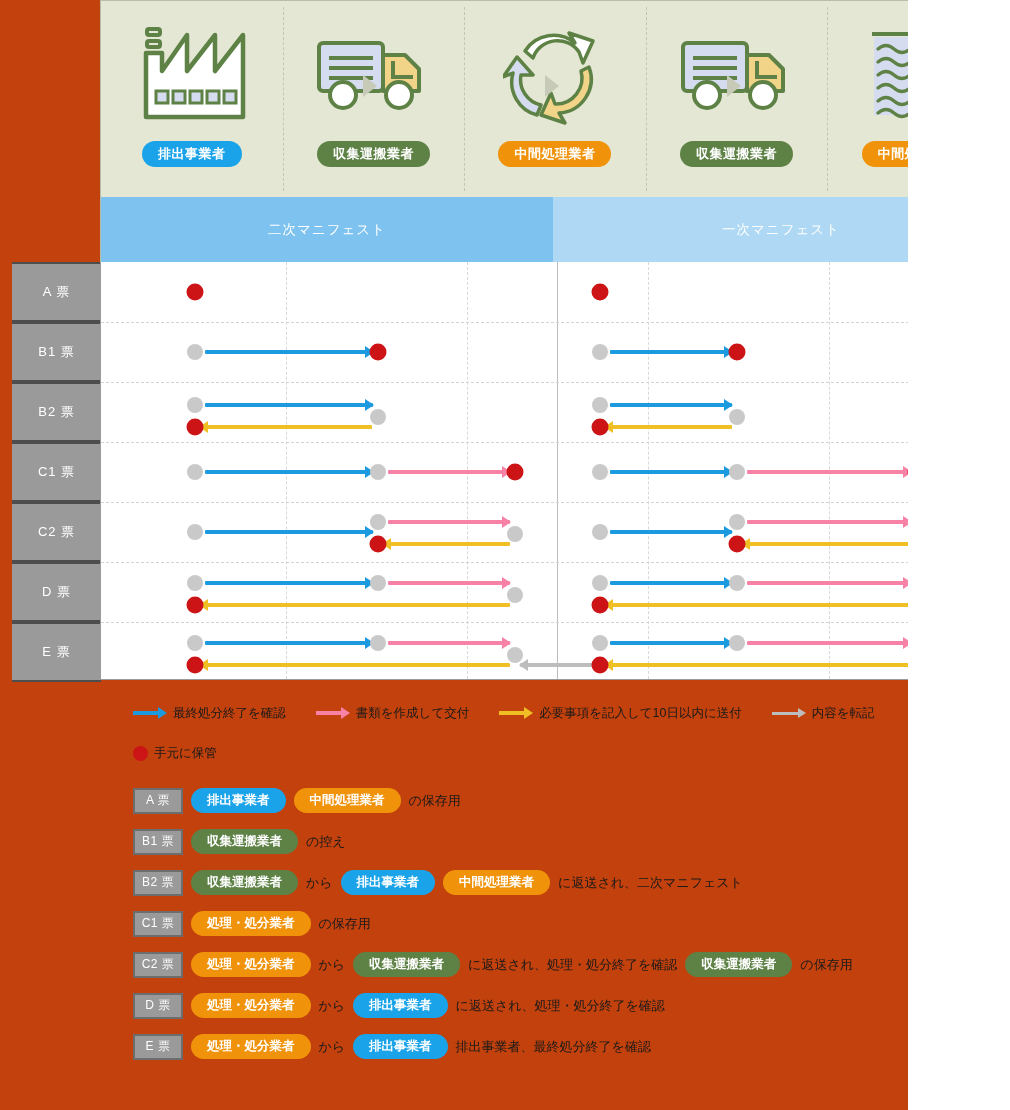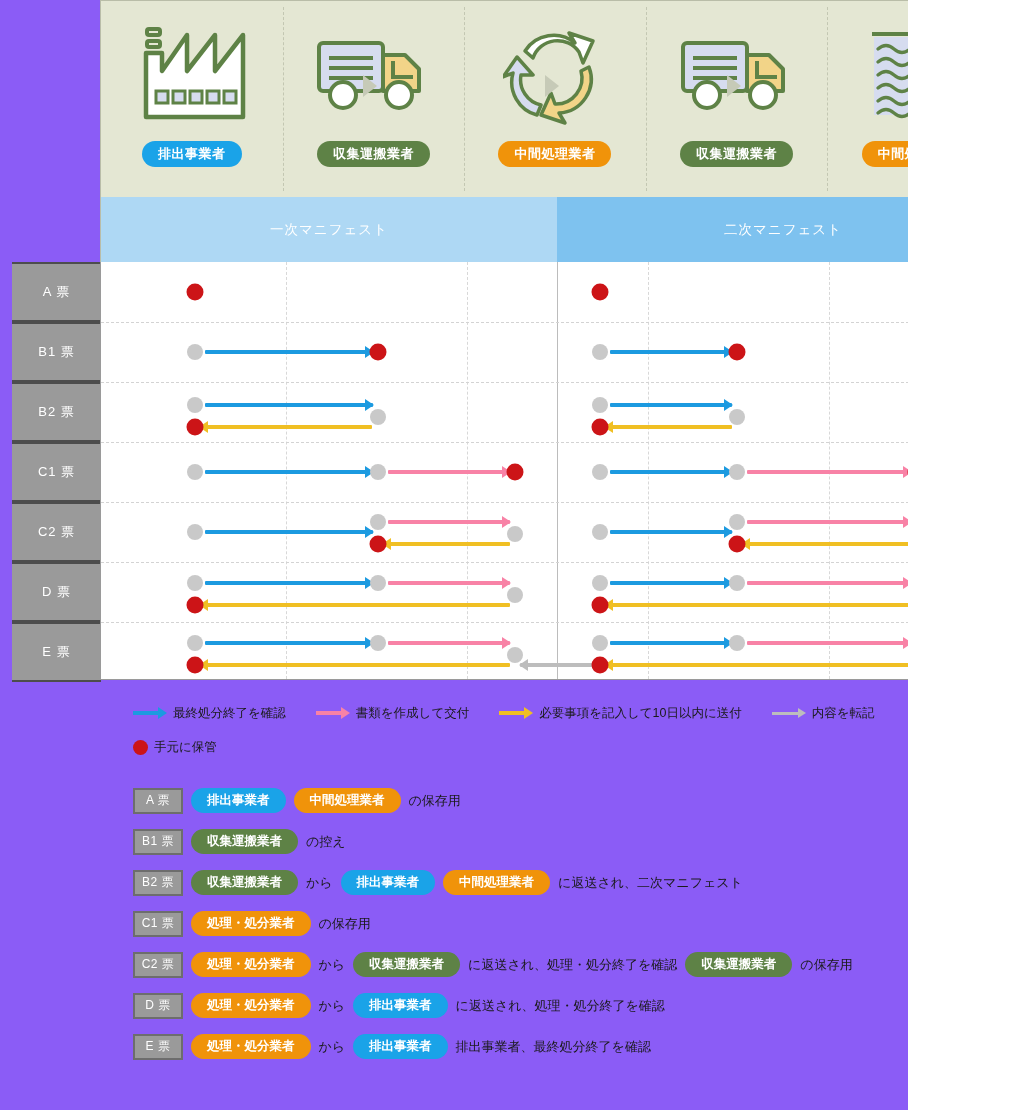--- a/index.html
+++ b/index.html
@@ -6,21 +6,21 @@
   * { box-sizing: border-box; }
   html, body {
     margin: 0; padding: 0;
     background: #ffffff;
     font-family: "Liberation Sans", "DejaVu Sans", sans-serif;
   }
   #page {
     position: relative;
     width: 908px;
     height: 1110px;
-    background: #8b5cf6;
+    background: #c2410c;
     overflow: hidden;
   }
 
   
   .actor-band {
     position: absolute;
     left: 100px; top: 0px;
     width: 910px; height: 197px;
     background: #e4e7d3;
     border: 1px solid #b9bda8;
@@ -198,21 +198,21 @@
   .legend-row1 {
     display: flex;
     align-items: center;
     gap: 30px;
     height: 22px;
   }
   .legend-row2 {
     display: flex;
     align-items: center;
     height: 26px;
-    margin-top: 10px;
+    margin-top: 16px;
   }
   .legend-item {
     display: flex; align-items: center; gap: 6px;
     font-size: 12.5px;
     color: #1a1a1a;
     white-space: nowrap;
   }
   .leg-arrow {
     position: relative;
     width: 34px; height: 4px;
@@ -367,22 +367,22 @@
 
     </div>
 
     <div class="tri" style="left:262px"></div>
     <div class="tri" style="left:444px"></div>
     <div class="tri" style="left:626px"></div>
     <div class="tri" style="left:808px"></div>
   </div>
 
   <div class="manifest-head">
+    <div class="mh-cell mh-secondary">二次マニフェスト</div>
     <div class="mh-cell mh-primary">一次マニフェスト</div>
-    <div class="mh-cell mh-secondary">二次マニフェスト</div>
   </div>
 
   <div class="label-col">
     <div class="row-label" style="top:0px">A 票</div>
     <div class="row-label" style="top:60px">B1 票</div>
     <div class="row-label" style="top:120px">B2 票</div>
     <div class="row-label" style="top:180px">C1 票</div>
     <div class="row-label" style="top:240px">C2 票</div>
     <div class="row-label" style="top:300px">D 票</div>
     <div class="row-label" style="top:360px">E 票</div>

